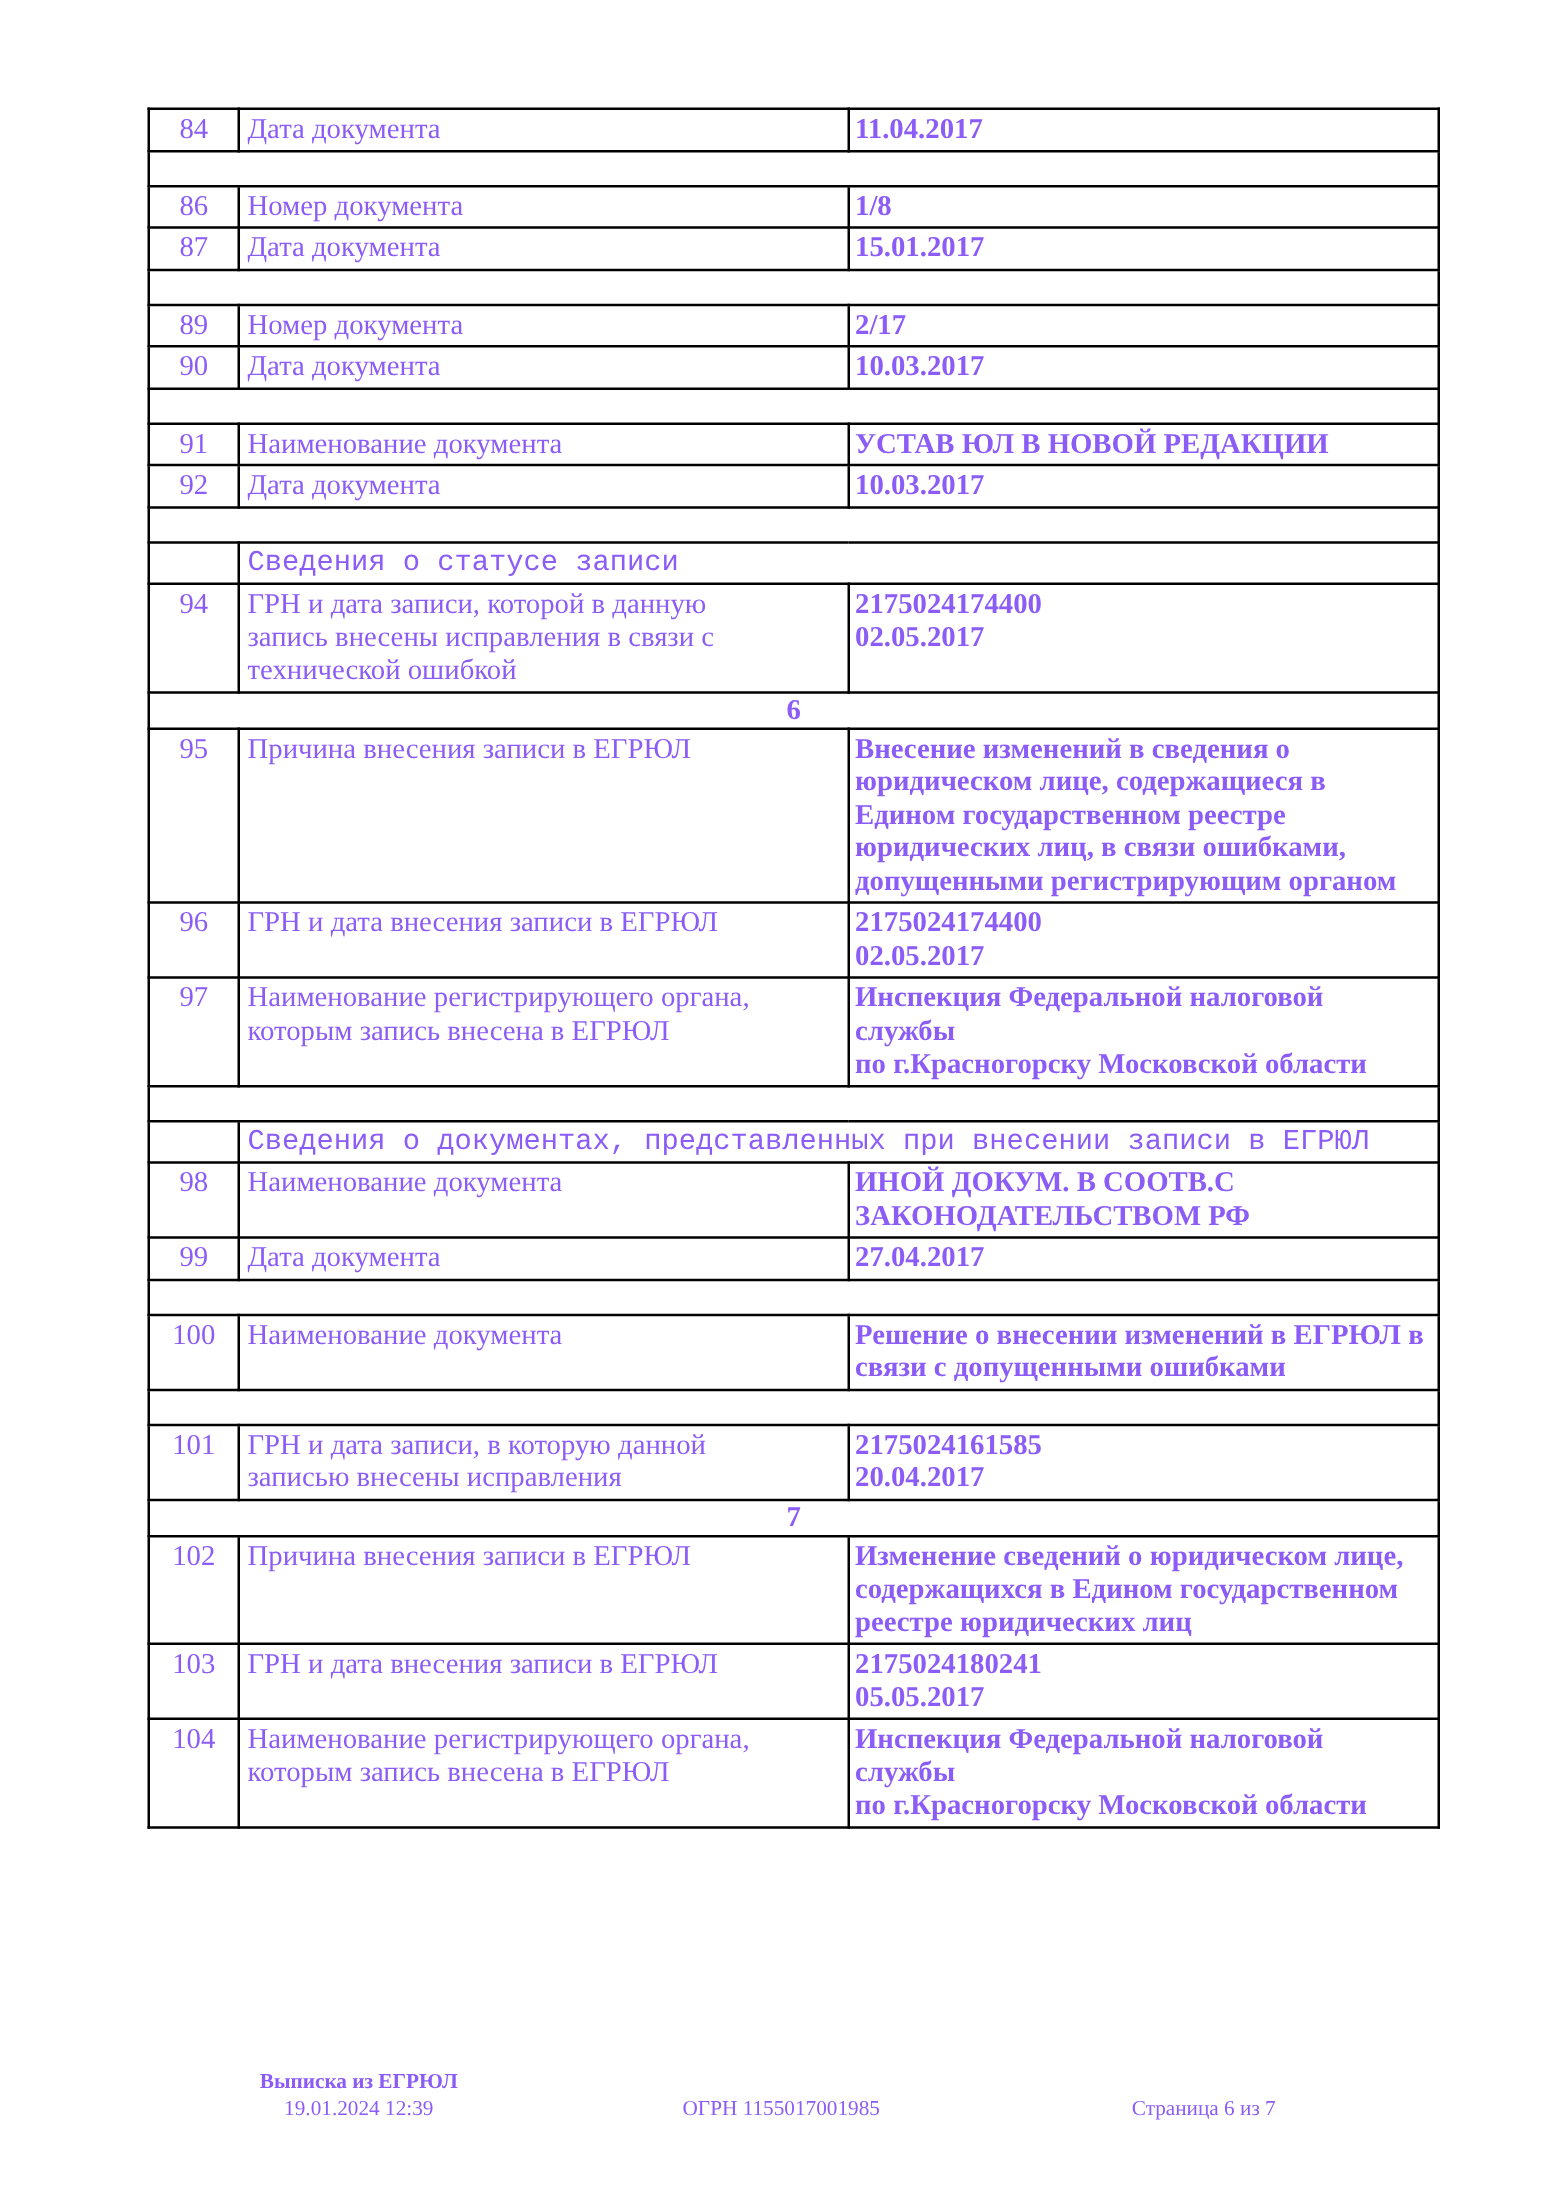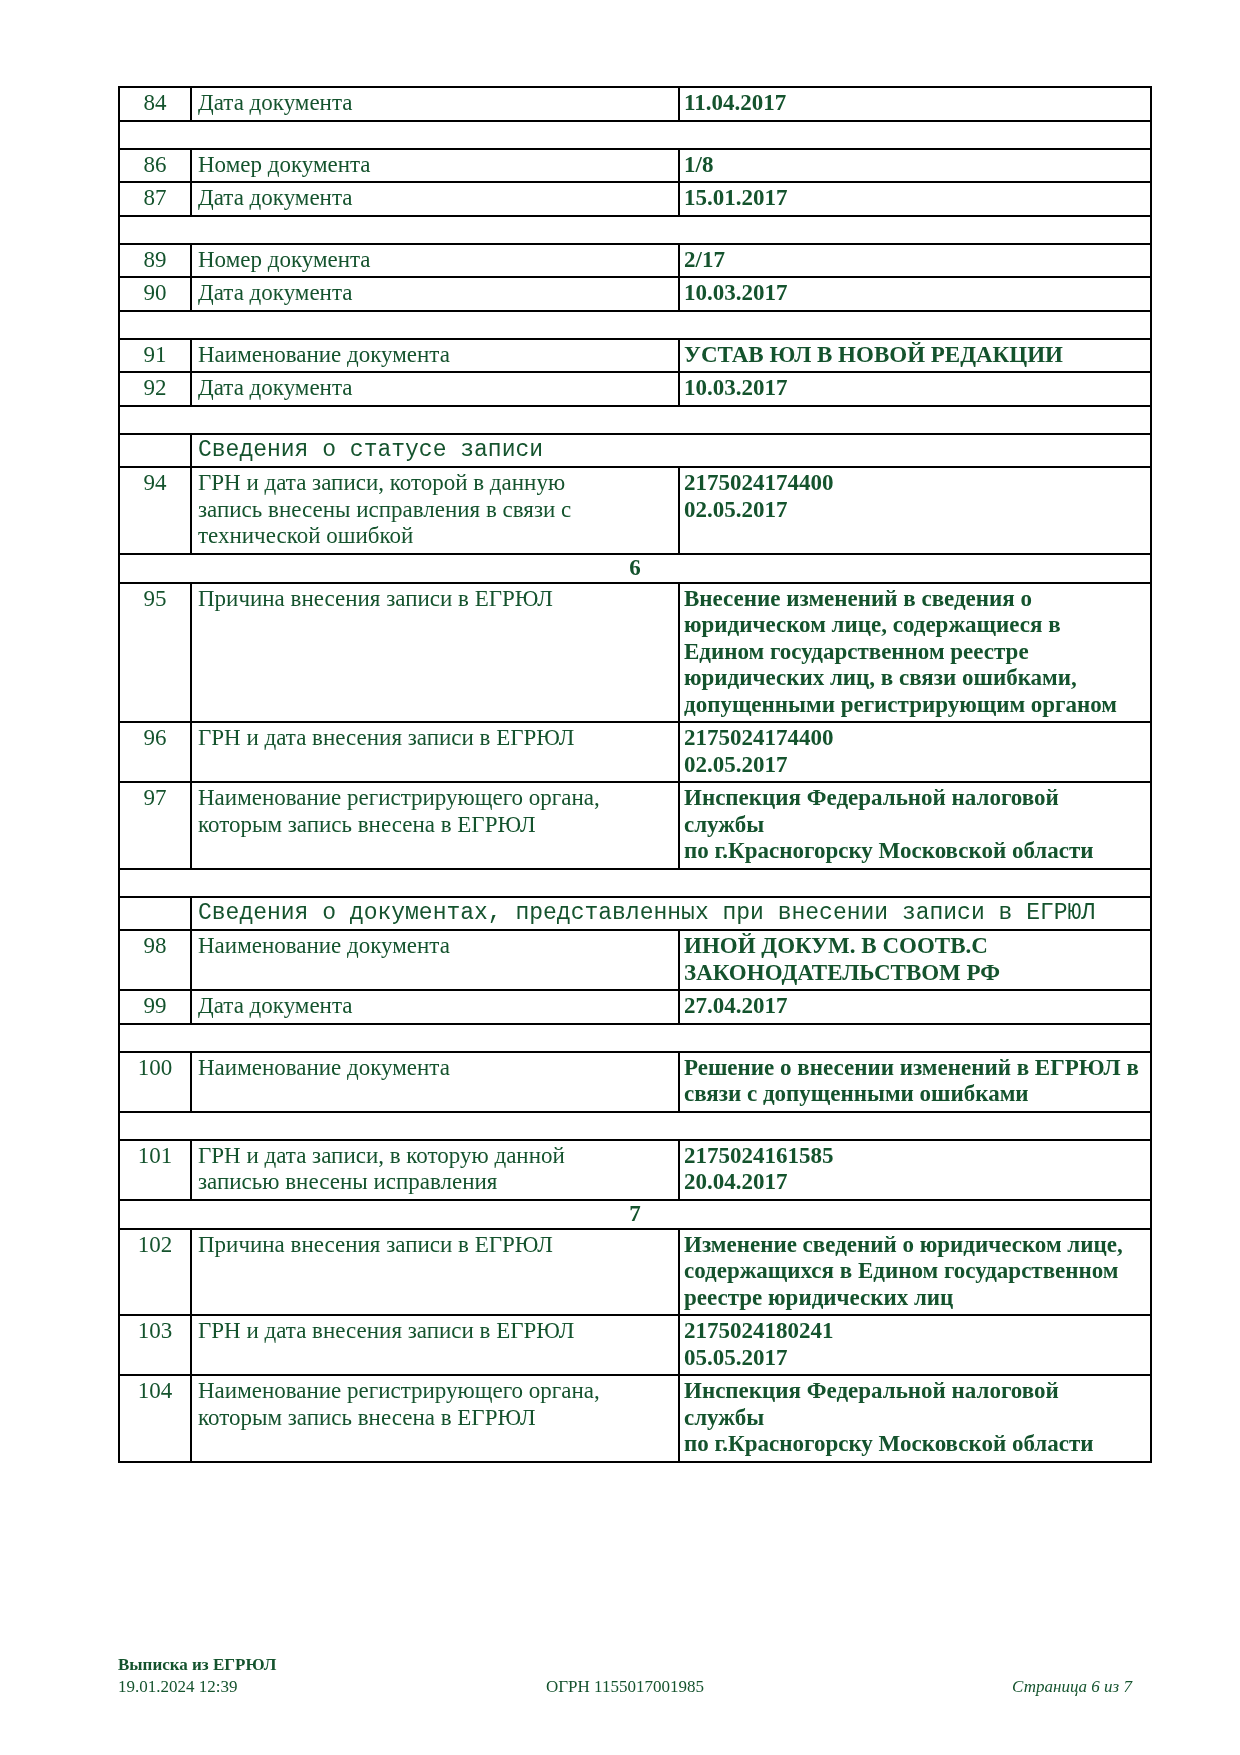--- a/index.html
+++ b/index.html
@@ -5,21 +5,21 @@
   html, body {
     margin: 0;
     padding: 0;
     background: #ffffff;
   }
   .page {
     position: relative;
     width: 1240px;
     height: 1755px;
     background: #ffffff;
-    color: #14532d;
+    color: #8b5cf6;
     font-family: "Liberation Serif", "DejaVu Serif", serif;
     overflow: hidden;
   }
   table.doc-table {
     position: absolute;
     left: 118px;
     top: 86px;
     width: 1032px;
     border-collapse: collapse;
     table-layout: fixed;
@@ -64,23 +64,23 @@
   .footer {
     position: absolute;
     left: 118px;
     top: 1654px;
     width: 1032px;
     display: flex;
     align-items: flex-end;
     font-size: 17px;
     line-height: 22px;
   }
-  .f-left   { flex: 1 1 0; text-align: left; font-family: Liberation Serif, serif; }
+  .f-left   { flex: 1 1 0; text-align: center; font-family: Liberation Serif, serif; }
   .f-center { flex: 1 1 0; text-align: center; }
-  .f-right  { flex: 1 1 0; text-align: right; padding-right: 18px; font-style: italic; }
+  .f-right  { flex: 1 1 0; text-align: center; padding-right: 18px; }
   .f-bold   { font-weight: bold; }
 </style>
 </head>
 <body>
 
 <div class="page">
 
   <table class="doc-table">
     <colgroup>
       <col class="c-num">

